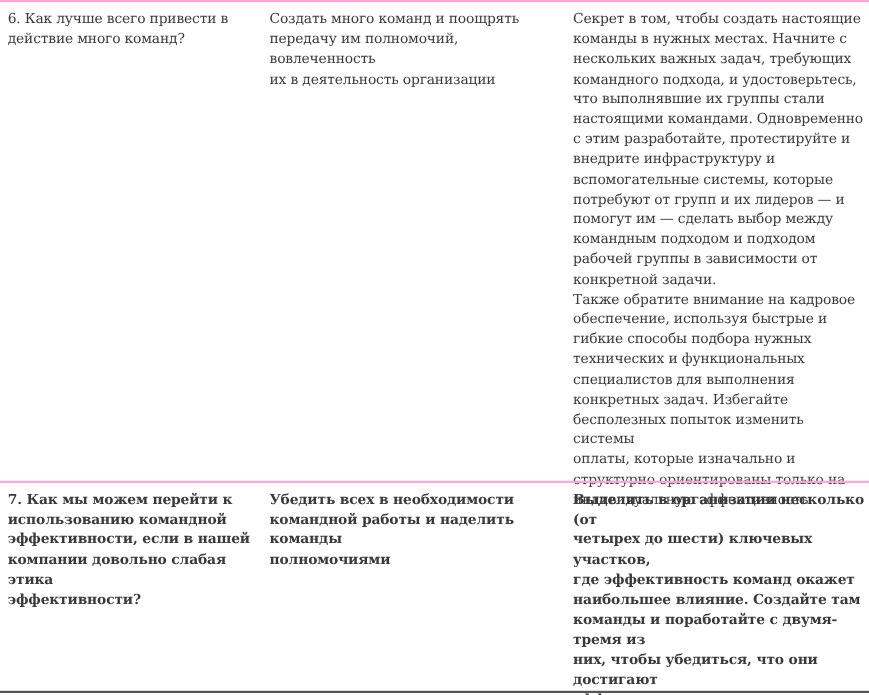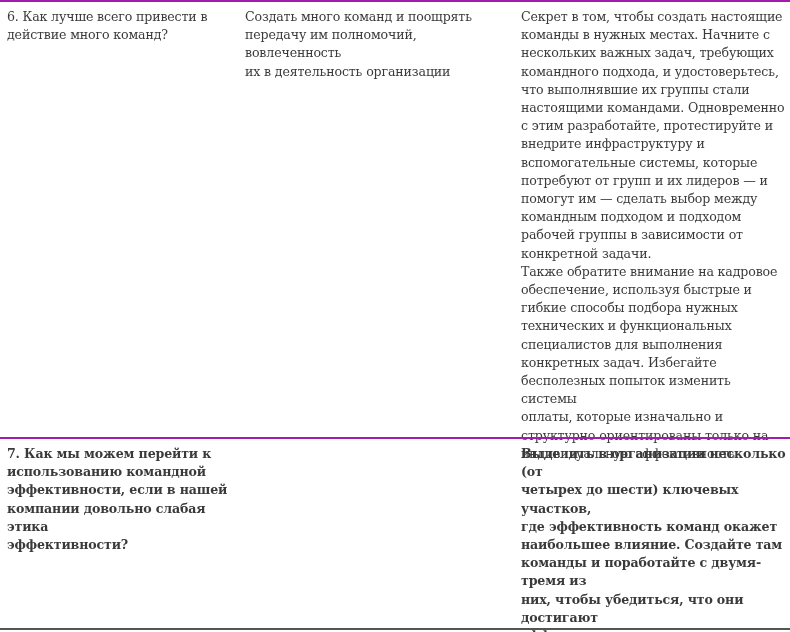--- a/index.html
+++ b/index.html
@@ -16,21 +16,21 @@
       color: #3a3a3a;
     }
     .table {
       position: absolute;
       left: 0;
       top: 0;
       width: 790px;
     }
     .row {
       position: relative;
-      border-top: 2px solid #a21caf;
+      border-top: 2px solid #f9a8d4;
     }
     .row.last {
       border-bottom: 2px solid #555555;
       font-weight: bold;
     }
     .cell {
       position: absolute;
       top: 6px;
       font-size: 12.6px;
       line-height: 18.2px;
@@ -77,20 +77,23 @@
 оплаты, которые изначально и
 структурно ориентированы только на
 индивидуальную эффективность</div>
   </div>
   <div class="row last" id="row-7">
     <div class="cell c1">7. Как мы можем перейти к
 использованию командной
 эффективности, если в нашей
 компании довольно слабая этика
 эффективности?</div>
+    <div class="cell c2">Убедить всех в необходимости
+командной работы и наделить команды
+полномочиями</div>
     <div class="cell c3">Выделить в организации несколько (от
 четырех до шести) ключевых участков,
 где эффективность команд окажет
 наибольшее влияние. Создайте там
 команды и поработайте с двумя-тремя из
 них, чтобы убедиться, что они достигают
 эффективности настоящих команд — а
 затем используйте их как модели для
 расширения действия командного
 подхода</div>

